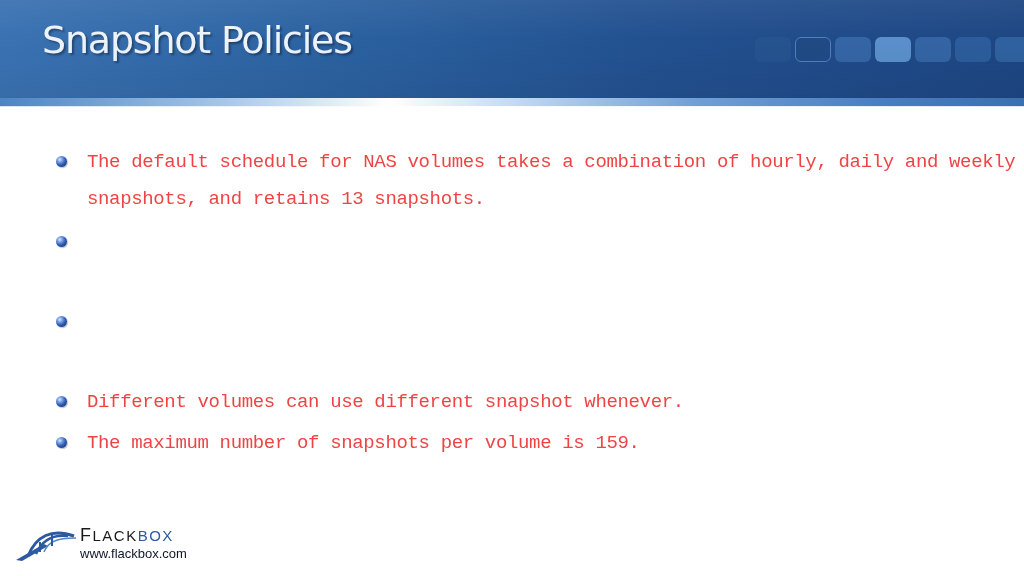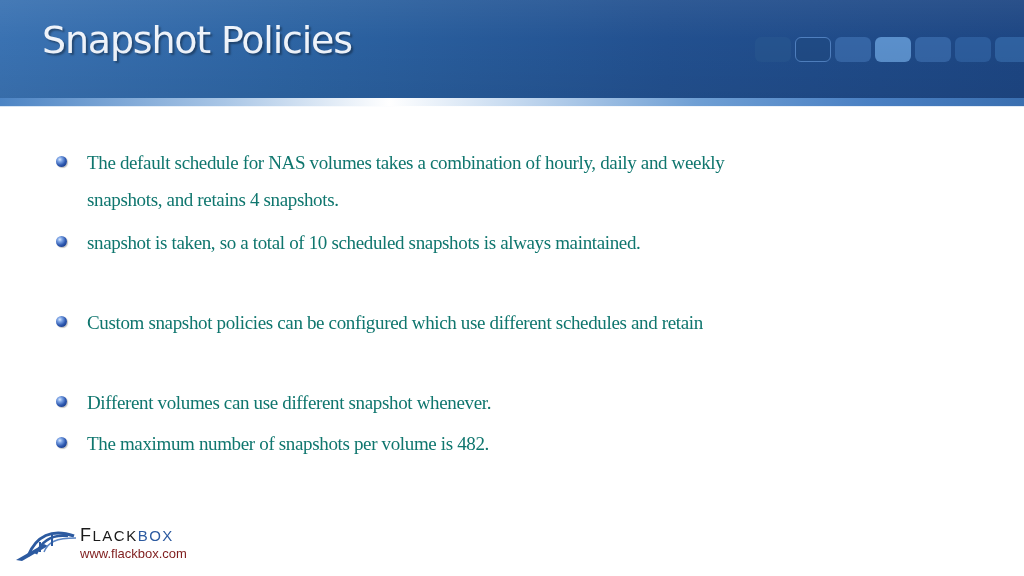--- a/index.html
+++ b/index.html
@@ -49,34 +49,34 @@
     .bullet {
       position: absolute; left: 0; width: 1024px;
     }
     .bullet-dot {
       position: absolute; left: 56px; width: 11px; height: 11px; border-radius: 50%;
       background: radial-gradient(circle at 35% 32%, #dbe8ff 0%, #7fa6e6 22%, #2d58b0 55%, #0e2a6e 100%);
       box-shadow: 1px 1px 1px rgba(0,0,0,0.25);
     }
     .bullet-text {
       position: absolute; left: 87px; width: 930px;
-      font-family: Liberation Serif, serif;
-      font-size: 19px; line-height: 37px; color: #0f766e; letter-spacing: -0.35px;
+      font-family: Liberation Mono, monospace;
+      font-size: 19px; line-height: 37px; color: #ef4444; letter-spacing: -0.35px;
     }
     .logo { position: absolute; left: 14px; top: 524px; width: 200px; height: 40px; }
     .logo-mark { position: absolute; left: 0; top: 2px; width: 64px; height: 36px; }
     .logo-brand {
       position: absolute; left: 66px; top: 1px; font-family: "Liberation Sans", sans-serif;
       font-size: 15px; letter-spacing: 1.5px; color: #1a1a1a; white-space: nowrap;
     }
     .logo-brand .big { font-size: 18px; }
     .logo-brand .box { color: #2c5aa0; margin-top: 12px; }
     .logo-url {
       position: absolute; left: 66px; top: 22px; font-family: "Liberation Sans", sans-serif;
-      font-size: 13px; color: #7f1d1d; white-space: nowrap;
+      font-size: 13px; color: #0f172a; white-space: nowrap;
     }
   </style>
 </head>
 <body>
 
 <div class="header">
   <h1 class="title">Snapshot Policies</h1>
   <div class="tiles">
     <div class="tile t0"></div>
     <div class="tile t1"></div>
@@ -88,49 +88,47 @@
   </div>
 </div>
 <div class="header-strip"></div>
 <div class="header-strip-line"></div>
 
 <div class="content">
   <div class="bullet" style="top:144px;">
     <span class="bullet-dot" style="top:12px;"></span>
     <div class="bullet-text">
       <div>The default schedule for NAS volumes takes a combination of hourly, daily and weekly</div>
-      <div>snapshots, and retains 4 snapshots.</div>
+      <div>snapshots, and retains 13 snapshots.</div>
     </div>
   </div>
 
   <div class="bullet" style="top:224px;">
     <span class="bullet-dot" style="top:12px;"></span>
     <div class="bullet-text">
-      <div>snapshot is taken, so a total of 10 scheduled snapshots is always maintained.</div>
     </div>
   </div>
 
   <div class="bullet" style="top:304px;">
     <span class="bullet-dot" style="top:12px;"></span>
     <div class="bullet-text">
-      <div>Custom snapshot policies can be configured which use different schedules and retain</div>
     </div>
   </div>
 
   <div class="bullet" style="top:384px;">
     <span class="bullet-dot" style="top:12px;"></span>
     <div class="bullet-text">
       <div>Different volumes can use different snapshot whenever.</div>
     </div>
   </div>
 
   <div class="bullet" style="top:425px;">
     <span class="bullet-dot" style="top:12px;"></span>
     <div class="bullet-text">
-      <div>The maximum number of snapshots per volume is 482.</div>
+      <div>The maximum number of snapshots per volume is 159.</div>
     </div>
   </div>
 </div>
 
 <div class="logo">
   <svg class="logo-mark" viewBox="0 0 64 36">
     <path d="M2 34 L30 18 L34 20 L8 35 Z" fill="#2c5aa0"></path>
     <path d="M14 30 C22 10, 38 2, 60 10" stroke="#2c5aa0" stroke-width="3" fill="none"></path>
     <path d="M22 28 C28 14, 38 8, 54 10" stroke="#2c5aa0" stroke-width="2.5" fill="none"></path>
     <path d="M30 26 C34 16, 42 12, 62 12" stroke="#5b85c4" stroke-width="1.5" fill="none"></path>

